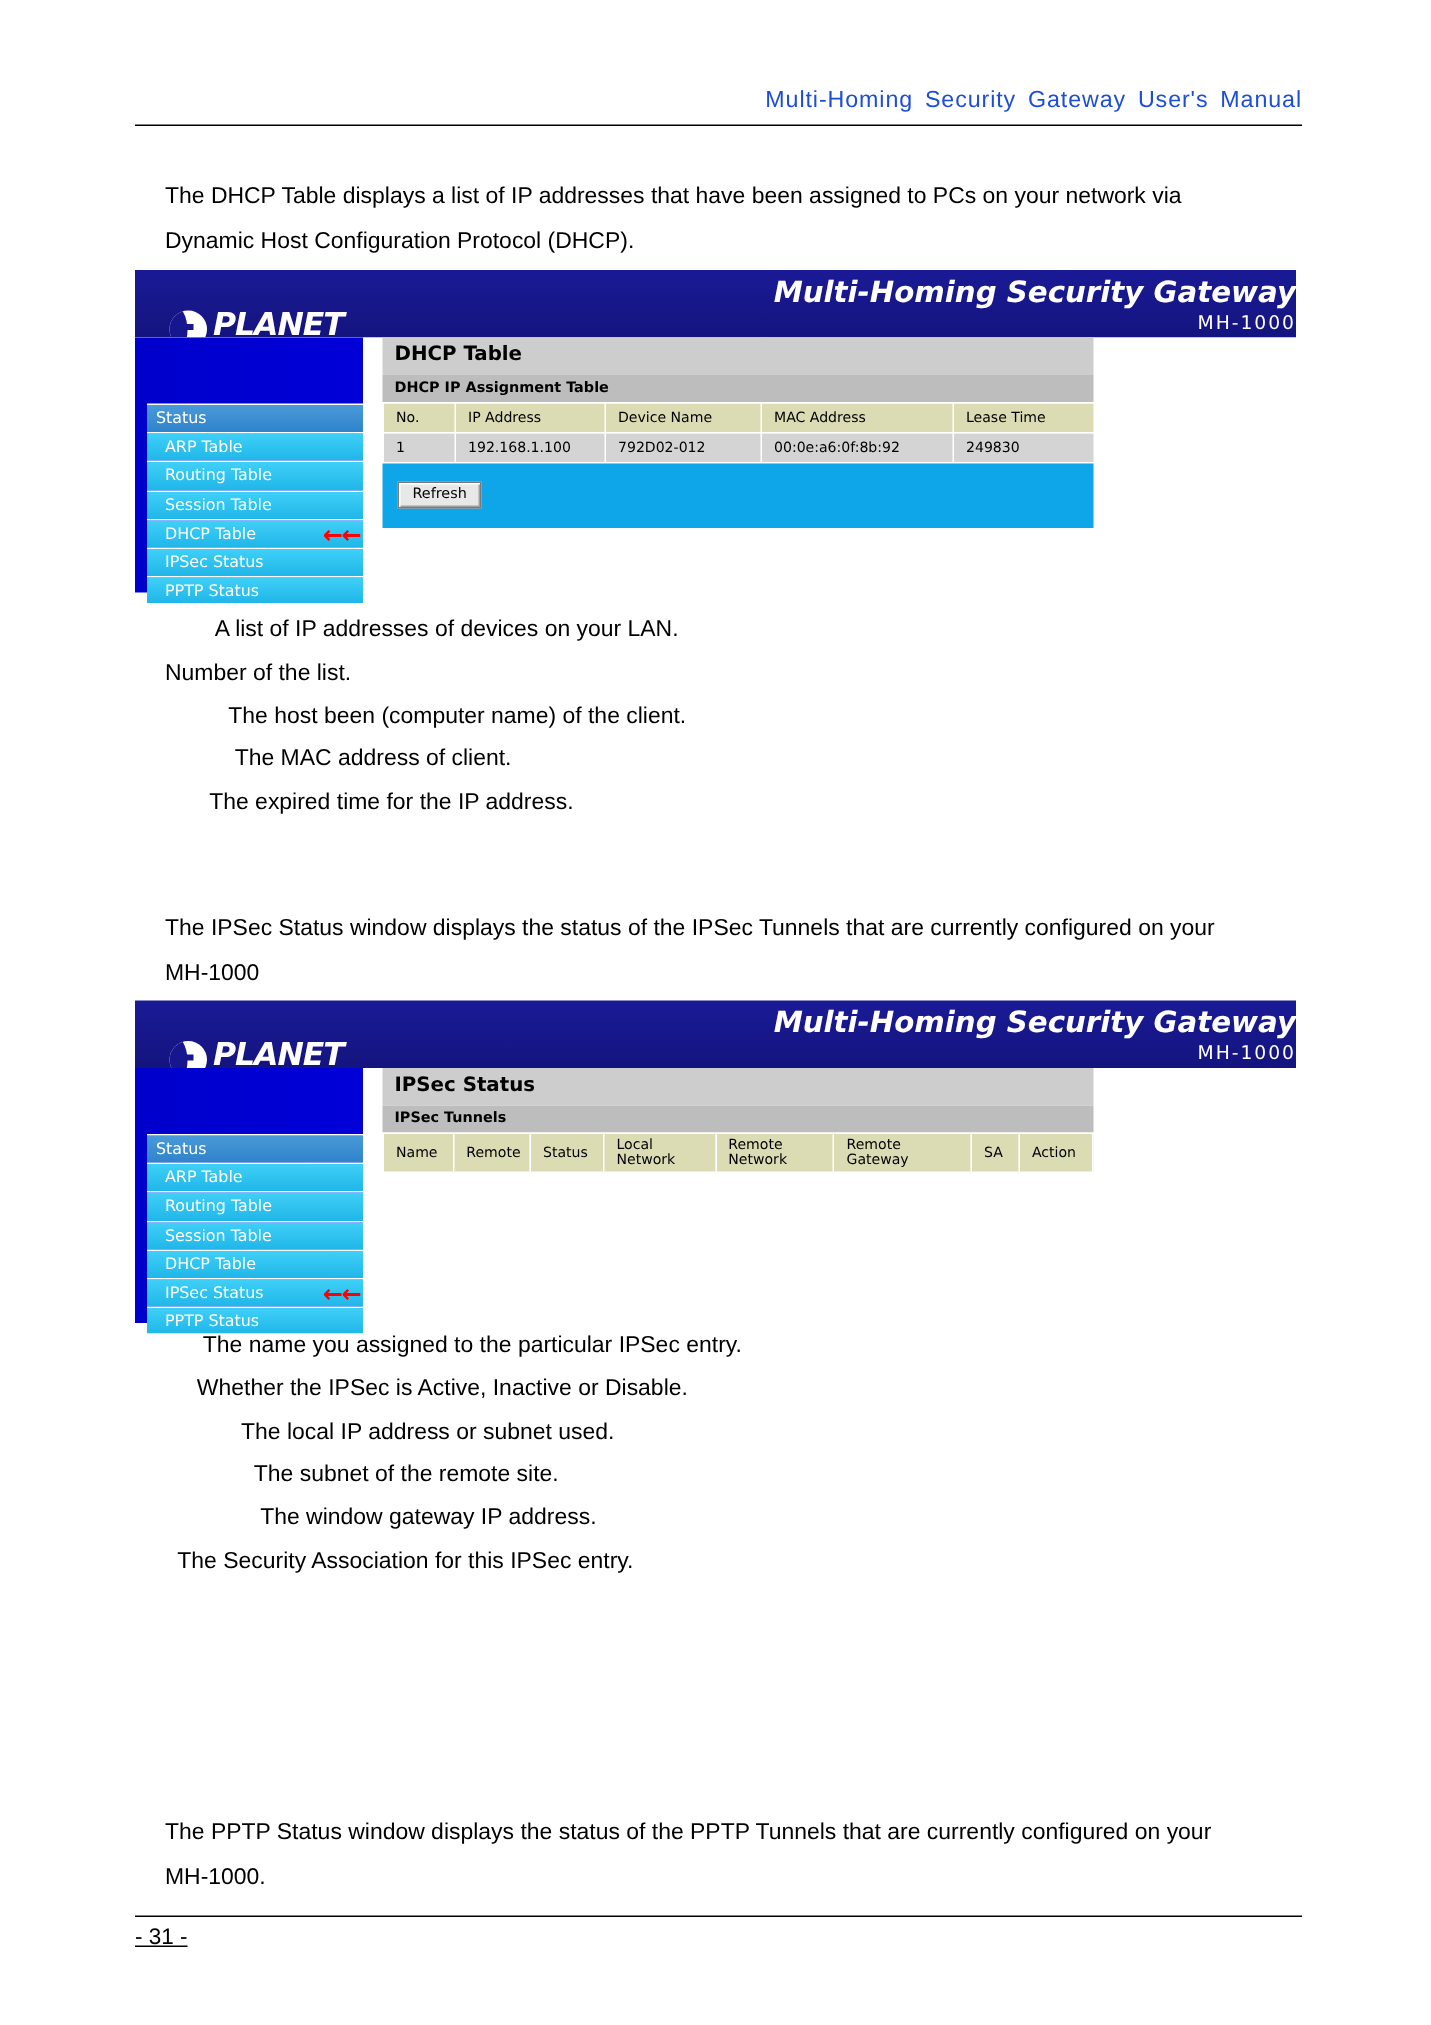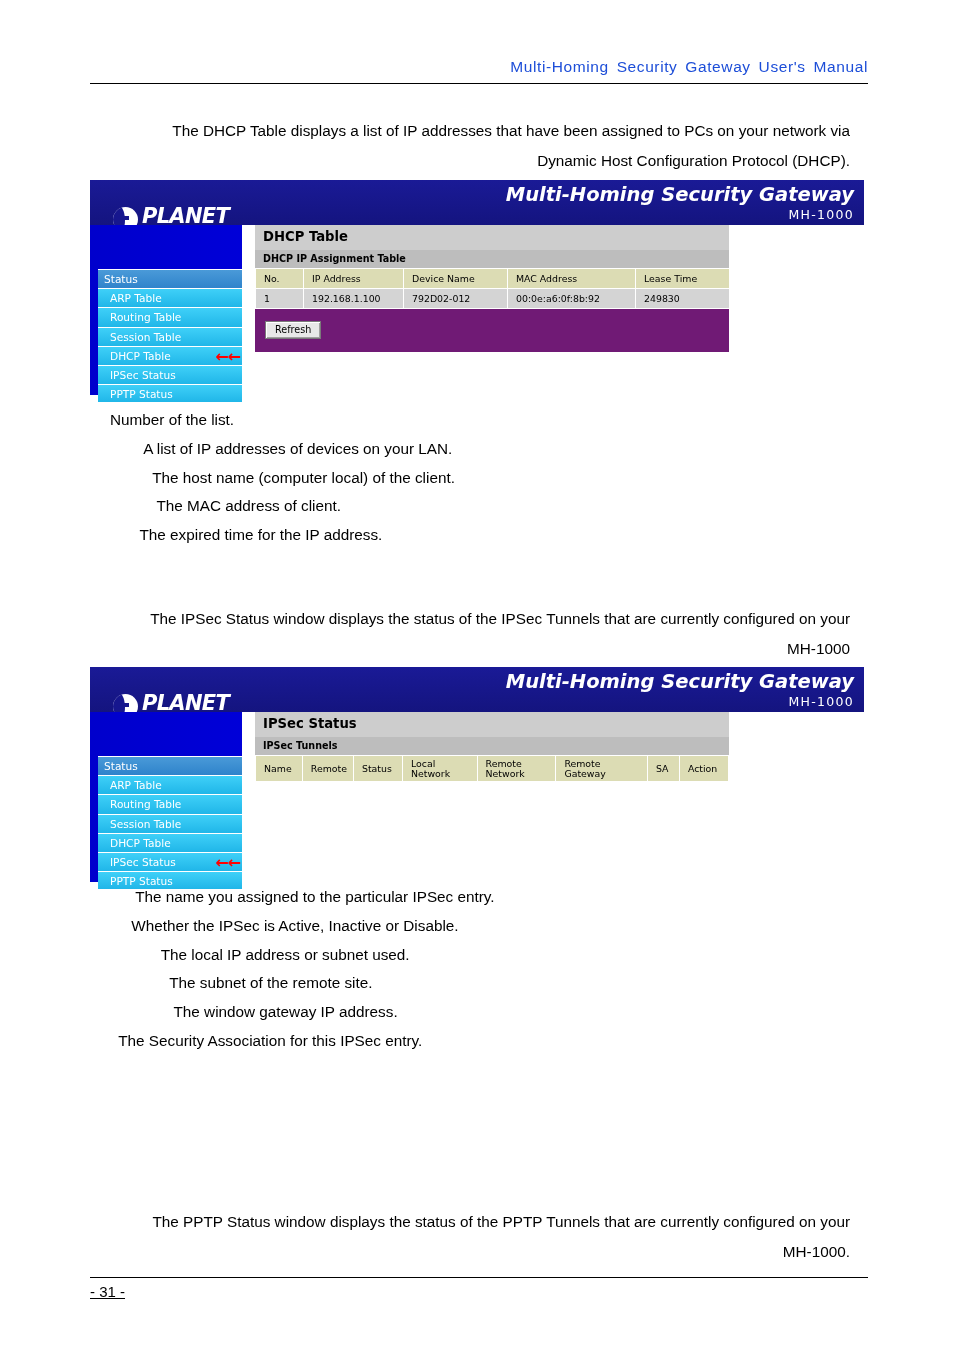--- a/index.html
+++ b/index.html
@@ -43,21 +43,21 @@
     width: 100%;
   }
 
   
   .para {
     position: absolute;
     font-size: 15.3px;
     line-height: 30px;
     color: #000;
   }
-  .para div { white-space: pre; text-align: right; }
+  .para div { white-space: pre; }
 
   .p-dhcp-intro { left: 110px; top: 116px; width: 740px; }
   .p-ipsec-intro { left: 110px; top: 604px; width: 740px; }
   .p-pptp-intro  { left: 110px; top: 1207px; width: 740px; }
 
   
   .desc-list {
     position: absolute;
     font-size: 15.3px;
     line-height: 28.8px;
@@ -138,21 +138,21 @@
     font-weight: 700;
     font-size: 6.2px;
     color: #ffffff;
     letter-spacing: 0.1px;
     line-height: 8px;
     margin-top: 1px;
   }
 
   .banner-right {
     position: absolute;
-    right: 10px;
+    right: 0;
     top: 3px;
     text-align: right;
   }
   .banner-model-name {
     font-family: "DejaVu Sans", sans-serif;
     font-style: italic;
     font-weight: 700;
     font-size: 19.5px;
     color: #ffffff;
     line-height: 23px;
@@ -277,21 +277,21 @@
     box-sizing: border-box;
   }
   table.grid th.two-line {
     line-height: 9.6px;
     padding-top: 3px;
     padding-bottom: 3px;
   }
   table.grid th.two-line span { display: block; }
 
   .panel-foot {
-    background: #701a75;
+    background: #0ea5e9;
     width: 474px;
     height: 43px;
     box-sizing: border-box;
     padding: 10px 0 0 10px;
   }
   .refresh-btn {
     display: inline-block;
     font-family: "DejaVu Sans", sans-serif;
     font-size: 9.6px;
     color: #000;
@@ -415,23 +415,23 @@
           </table>
           <div class="panel-foot">
             <span class="refresh-btn">Refresh</span>
           </div>
         </div>
       </div>
     </div>
   </div>
 
   <div class="desc-list dhcp-desc">
+    <span class="desc-line">        A list of IP addresses of devices on your LAN.</span>
     <span class="desc-line">Number of the list.</span>
-    <span class="desc-line">        A list of IP addresses of devices on your LAN.</span>
-    <span class="desc-line">          The host name (computer local) of the client.</span>
+    <span class="desc-line">          The host been (computer name) of the client.</span>
     <span class="desc-line">           The MAC address of client.</span>
     <span class="desc-line">       The expired time for the IP address.</span>
   </div>
 
   <div class="para p-ipsec-intro">
     <div>The IPSec Status window displays the status of the IPSec Tunnels that are currently configured on your</div>
     <div>MH-1000</div>
   </div>
 
   <div class="shot shot-ipsec">

